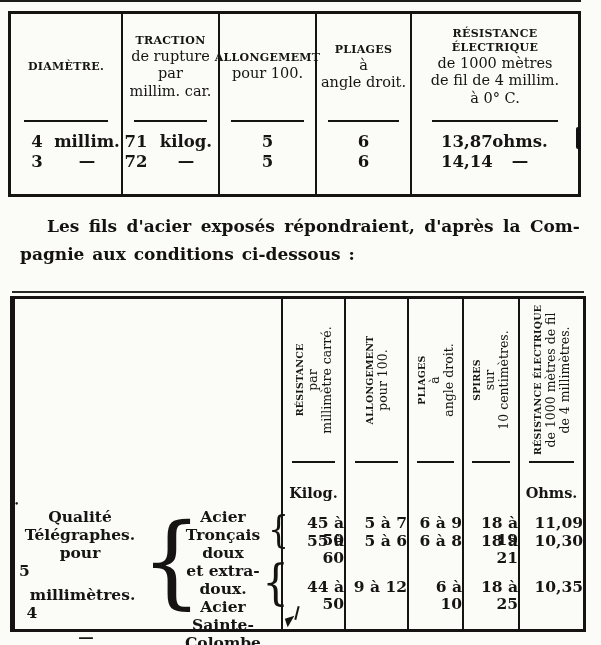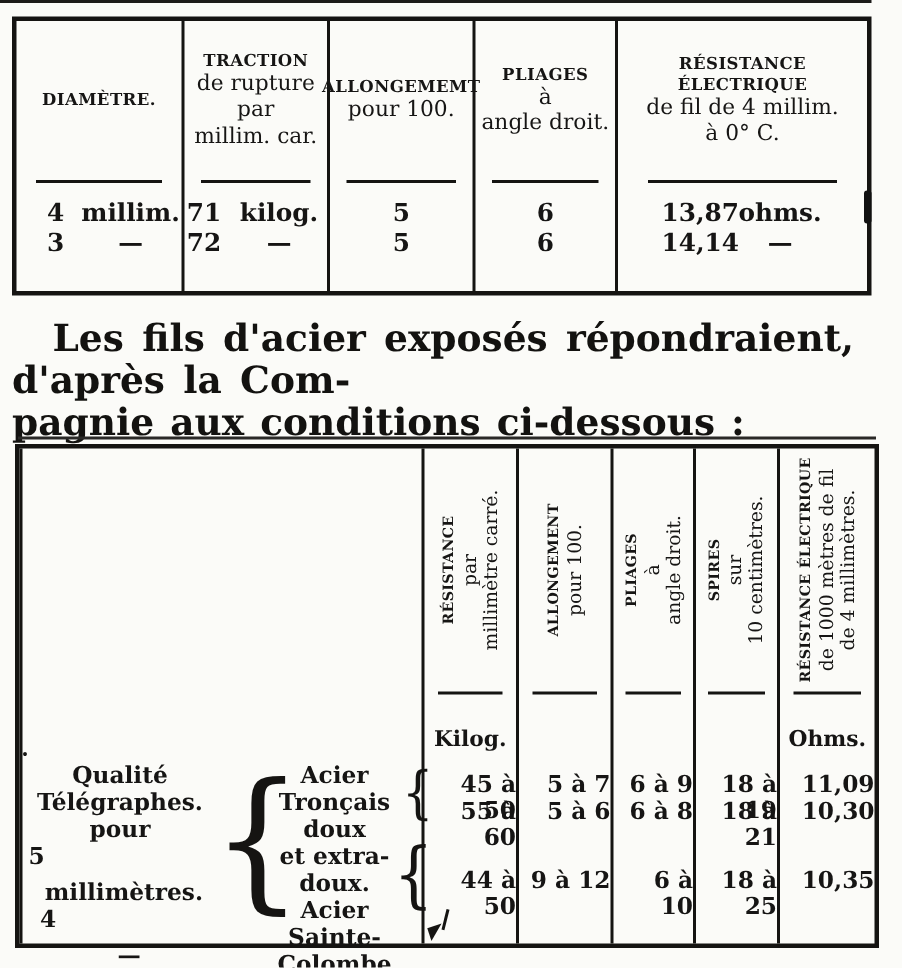--- a/index.html
+++ b/index.html
@@ -41,22 +41,22 @@
   .d-diam .unit { width:68px; text-align:center; }
   .d-trac  { }
   .d-trac .num  { width:26px; text-align:center; margin-right:8px; }
   .d-trac .unit { width:58px; text-align:center; }
   .d-center { justify-content:center; }
   .d-res { justify-content:center; }
   .d-res .num  { width:50px; text-align:right; }
   .d-res .unit { width:58px; text-align:center; }
 
   
-  .para { position:absolute; left:8px; top:212px; width:578px;
-          font-size:25px; line-height:28px; font-weight:bold; color:#131210; }
+  .para { position:absolute; left:20px; top:212px; width:578px;
+          font-size:17px; line-height:28px; font-weight:bold; color:#131210; }
   .para .l1 { text-indent:27px; word-spacing:3.5px; }
   .para .l2 { word-spacing:2px; }
 
   
   .t2 { position:absolute; left:10px; top:296px; width:576px; height:336px;
         border:3px solid #151412; display:grid;
         grid-template-columns:268px 63px 63px 55px 56px 1fr; }
   .t2col { border-left:2px solid #151412; display:flex; flex-direction:column; min-width:0; }
   .t2label { position:relative; }
   .t2head { height:162px; display:flex; align-items:center; justify-content:center; overflow:visible; }
@@ -157,20 +157,21 @@
         </div>
         <div class="dline d-center">
           <span>6</span>
         </div>
       </div>
     </div>
 
     <div class="t1col">
       <div class="t1head">
         <div class="caps">RÉSISTANCE ÉLECTRIQUE</div>
+        <div class="hline">de 1000 mètres</div>
         <div class="hline">de fil de 4 millim.</div>
         <div class="hline">à 0° C.</div>
       </div>
       <div class="sep"></div>
       <div class="t1data">
         <div class="dline d-res">
           <span class="num">13,87</span>
           <span class="unit">ohms.</span>
         </div>
         <div class="dline d-res">

